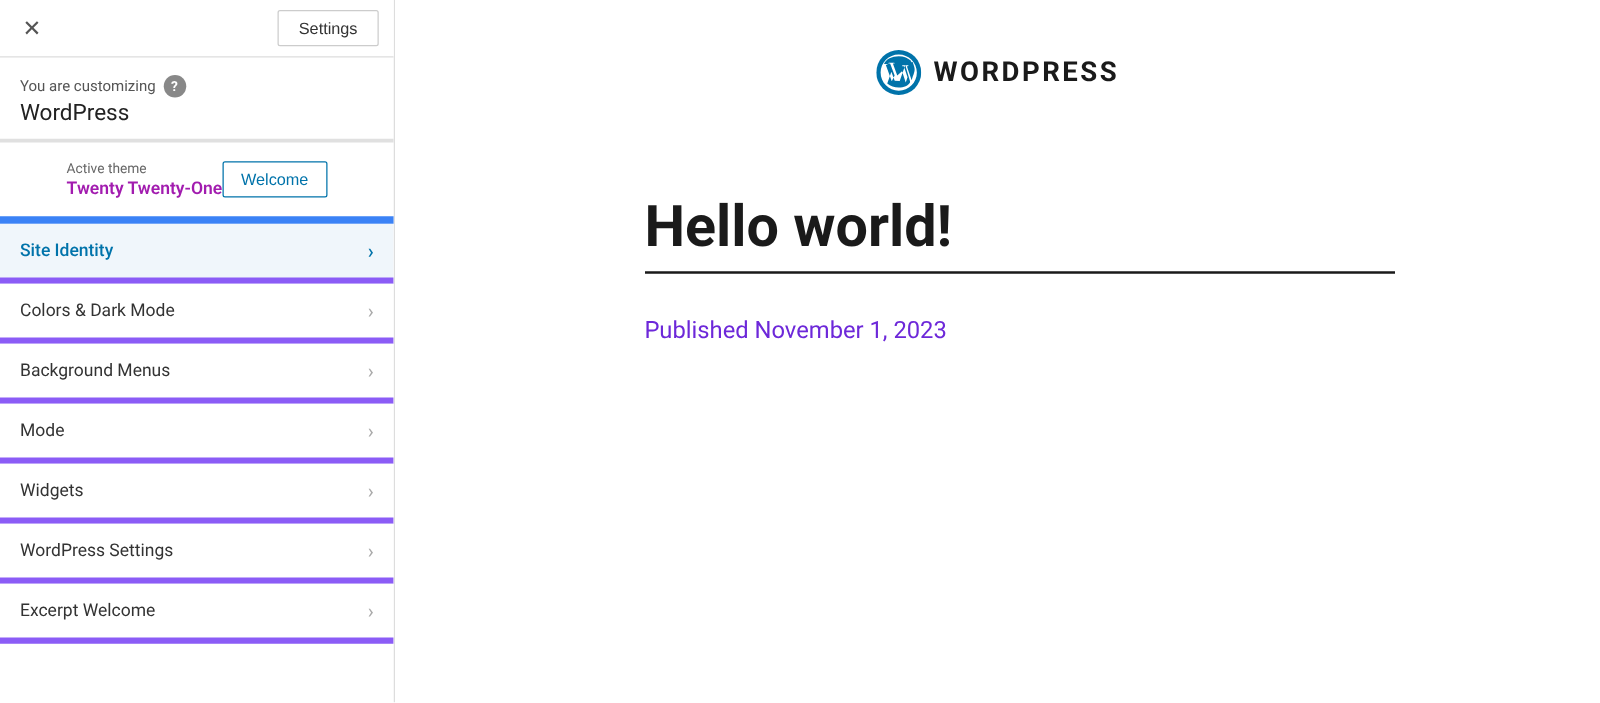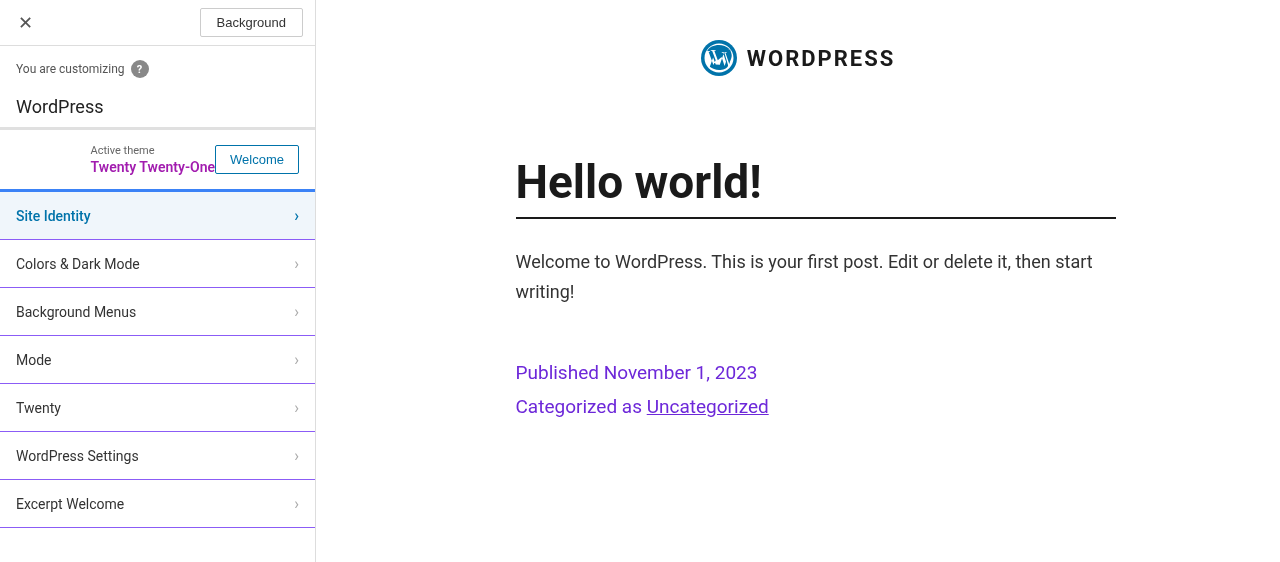--- a/index.html
+++ b/index.html
@@ -53,21 +53,21 @@
       padding: 14px 16px 10px 16px;
       border-bottom: 3px solid #e0e0e0;
     }
 
     .customizing-label {
       font-size: 12px;
       color: #555;
       display: flex;
       align-items: center;
       gap: 6px;
-      margin-bottom: 18px;
+      margin-bottom: 2px;
     }
 
     .help-icon {
       width: 18px;
       height: 18px;
       border-radius: 50%;
       background: #888;
       color: #fff;
       font-size: 11px;
       display: inline-flex;
@@ -79,24 +79,24 @@
 
     .customizing-title {
       font-size: 18px;
       font-weight: 400;
       color: #222;
     }
 
     
     .theme-section {
       padding: 14px 16px;
-      border-bottom: 3px solid #3b82f6;
-      display: flex;
-      align-items: center;
-      justify-content: flex-end;
+      border-bottom: 6px solid #3b82f6;
+      display: flex;
+      align-items: center;
+      justify-content: center;
     }
 
     .theme-label {
       font-size: 11px;
       color: #666;
       margin-bottom: 2px;
     }
 
     .theme-name {
       font-size: 14px;
@@ -119,21 +119,21 @@
       flex: 1;
       overflow-y: auto;
     }
 
     .nav-item {
       display: flex;
       align-items: center;
       justify-content: space-between;
       padding: 0 16px;
       height: 48px;
-      border-bottom: 1px solid #8b5cf6;
+      border-bottom: 5px solid #8b5cf6;
       cursor: pointer;
       font-size: 14px;
       color: #333;
       background: #fff;
       text-decoration: none;
     }
 
     .nav-item.active {
       background: #f0f6fb;
       color: #0073aa;
@@ -214,21 +214,21 @@
       text-decoration: underline;
     }
   </style>
 </head>
 <body>
 
 <div id="sidebar">
 
   <div class="sidebar-header">
     <button class="close-btn">✕</button>
-    <button class="published-btn">Background</button>
+    <button class="published-btn">Settings</button>
   </div>
 
   <div class="customizing-section">
     <div class="customizing-label">
       <span>You are customizing</span>
       <span class="help-icon">?</span>
     </div>
     <div class="customizing-title">WordPress</div>
   </div>
 
@@ -251,21 +251,21 @@
     </div>
     <div class="nav-item">
       <span>Background Menus</span>
       <span class="chevron">›</span>
     </div>
     <div class="nav-item">
       <span>Mode</span>
       <span class="chevron">›</span>
     </div>
     <div class="nav-item">
-      <span>Twenty</span>
+      <span>Widgets</span>
       <span class="chevron">›</span>
     </div>
     <div class="nav-item">
       <span>WordPress Settings</span>
       <span class="chevron">›</span>
     </div>
     <div class="nav-item">
       <span>Excerpt Welcome</span>
       <span class="chevron">›</span>
     </div>
@@ -276,22 +276,17 @@
   <div class="preview-logo-area">
     <svg class="wp-logo" viewBox="0 0 36 36" xmlns="http://www.w3.org/2000/svg">
       <circle cx="18" cy="18" r="18" fill="#0073aa"></circle>
       <path fill="#fff" d="M18 3.5C10 3.5 3.5 10 3.5 18S10 32.5 18 32.5 32.5 26 32.5 18 26 3.5 18 3.5zm-1.2 16.8l-3.5-9.6c.6 0 1.1.1 1.1.1.5.1.4-.7-.1-.7-1.3.1-2.1.1-2.1.1s-.8 0-2.1-.1c-.5 0-.6.7-.1.7 0 0 .5-.1 1.1-.1l3.6 9.6L12.4 25l-4.8-13.3c.6 0 1.1.1 1.1.1.5.1.4-.7-.1-.7-1.3.1-2.1.1-2.1.1-.1 0-.2 0-.3-.1C7.9 7.2 12.6 5 18 5c4 0 7.6 1.5 10.3 4-.1 0-.1 0-.2 0-.5.1-.6.7-.1.7s1.1-.1 1.1-.1l.5 1.4c.7 1.9 1.1 3.3 1.1 4.6 0 1.5-.5 3.3-1.5 5.5l-.9 3L24.5 13l.9-.1c.5-.1.4-.7-.1-.7-1.3.1-2.1.1-2.1.1s-.8 0-2.1-.1c-.5 0-.6.7-.1.7 0 0 .5.1 1.1.1l2.9 8.7-1.4 4.2-3-8.9zm10.2 5.6C25.8 28.4 22.1 30 18 30c-3.5 0-6.7-1.2-9.2-3.2l3.3-9.4 2.5 6.8c.1.2.1.3.2.4l4.2.2L18.7 25l4.5-13.1 3.8 13z"></path>
     </svg>
     <span class="wp-name">WORDPRESS</span>
   </div>
 
   <div class="preview-content">
     <h1 class="post-title">Hello world!</h1>
-    <p class="post-body">Welcome to WordPress. This is your first post. Edit or delete it, then start writing!</p>
     <div class="post-meta">
       <div>Published November 1, 2023</div>
-      <div>
-        <span>Categorized as</span>
-        <a href="#">Uncategorized</a>
-      </div>
     </div>
   </div>
 </div>
 
 </body></html>

